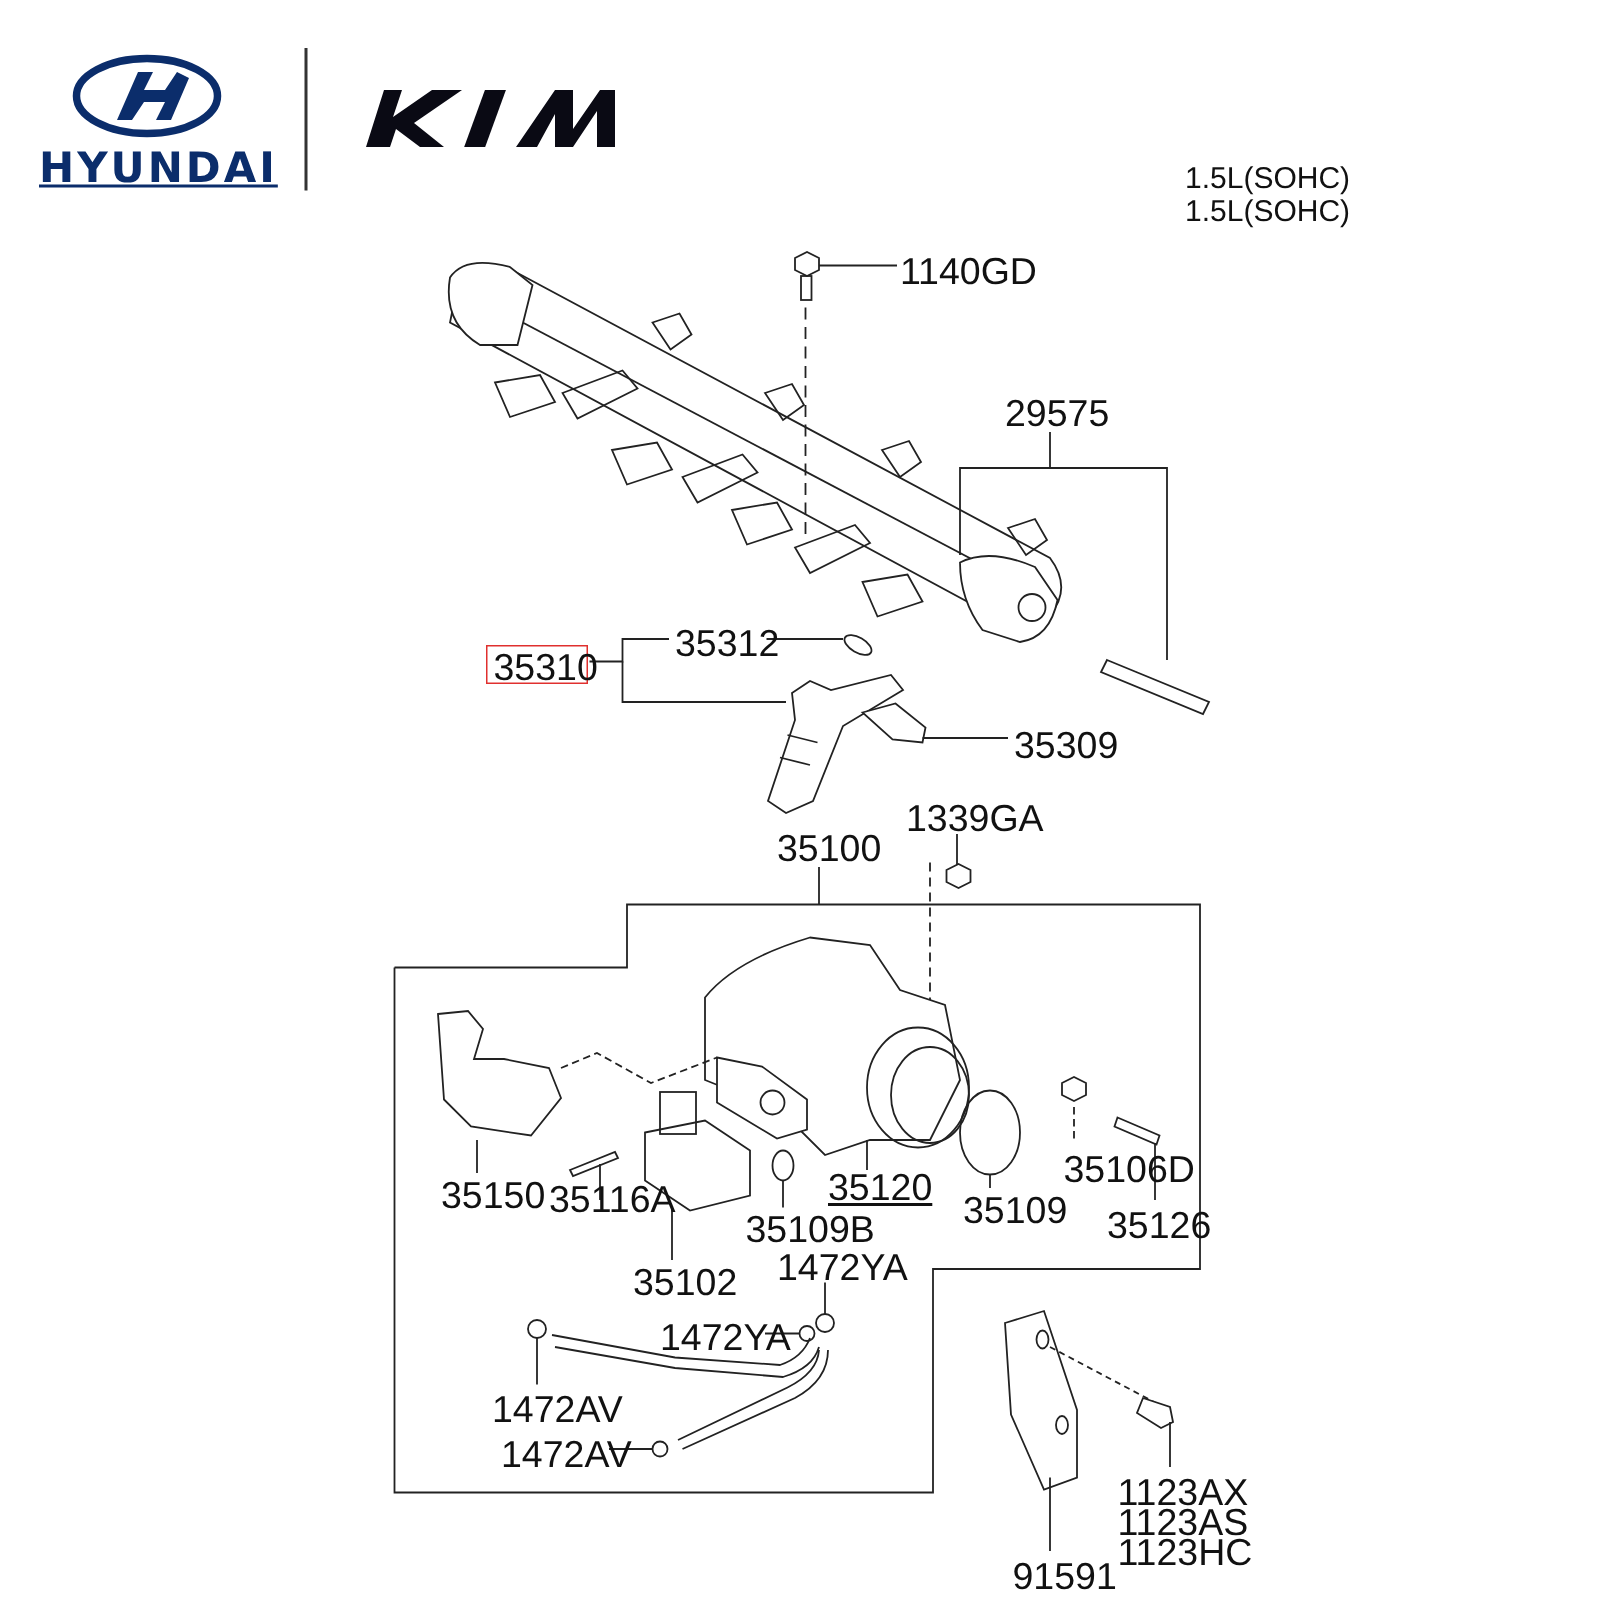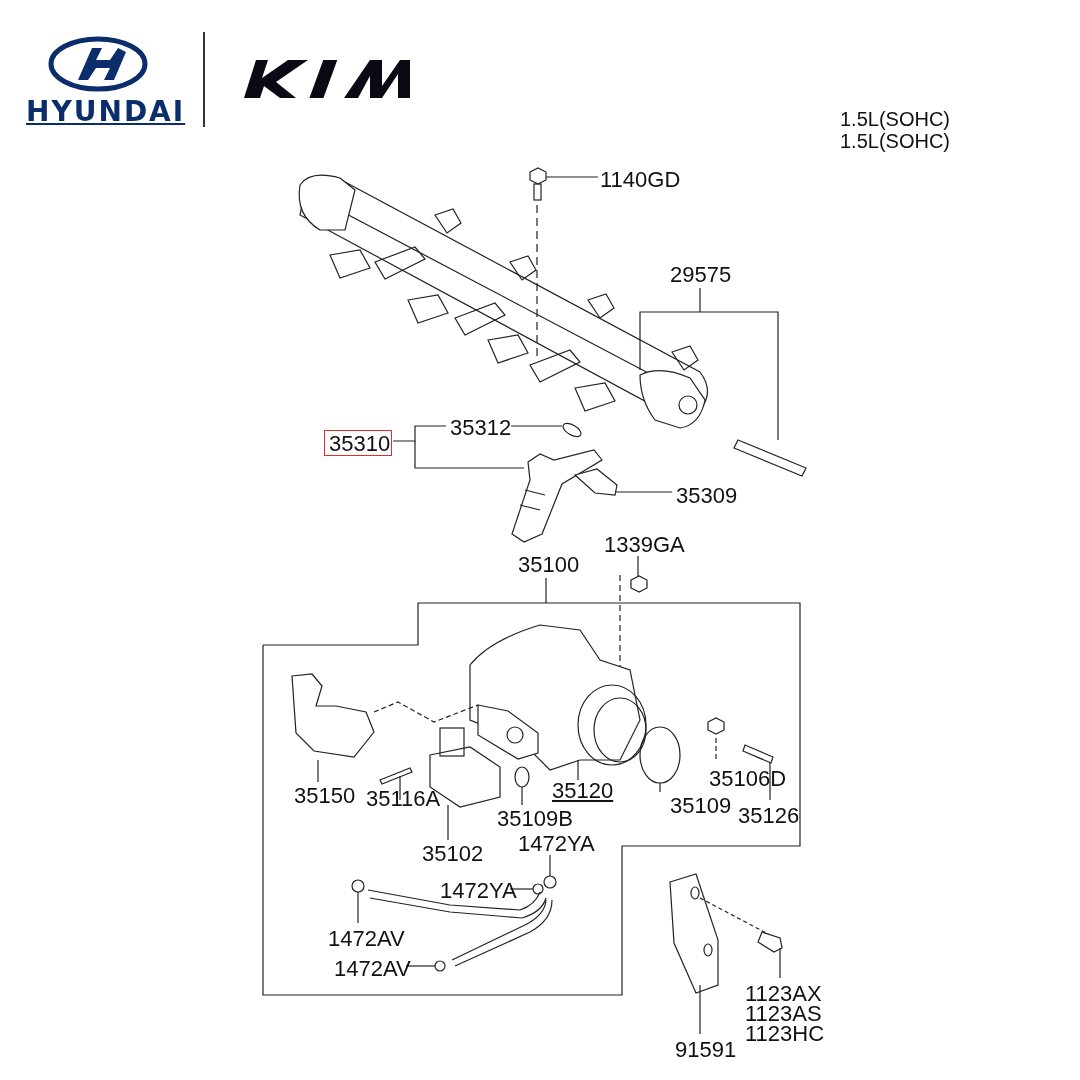--- a/index.html
+++ b/index.html
@@ -1,19 +1,19 @@
 <!DOCTYPE html>
 <html><head>
 <meta charset="utf-8">
 <style>
   html, body { margin:0; padding:0; background:#ffffff; }
   body { width:1080px; height:1080px; position:relative; overflow:hidden;
          font-family:"Liberation Sans", sans-serif; color:#111; }
-  .lbl { position:absolute; font-size:22px; color:#111; white-space:nowrap; line-height:1; }
-  .hdr { position:absolute; font-size:20px; color:#111; text-align:right; line-height:22px; }
+  .lbl { position:absolute; font-size:25px; color:#111; white-space:nowrap; line-height:1; }
+  .hdr { position:absolute; font-size:20px; color:#111; text-align:left; line-height:22px; }
   svg.dwg { position:absolute; left:0; top:0; }
   .logo-h-text { position:absolute; left:26px; top:95px; font-size:28px; font-weight:bold;
                  letter-spacing:2px; color:#0b2d6b; font-family:"DejaVu Sans", sans-serif;text-decoration:underline; }
   .hl { position:absolute; border:1.5px solid #e0302e; }
 </style>
 </head>
 <body>
 
 <div>
   <svg style="position:absolute;left:48px;top:36px" width="100" height="56">
@@ -181,21 +181,21 @@
 <div class="hl" style="left:324px;top:430px;width:66px;height:24px;"></div>
 <div class="lbl" style="left:329px;top:433px;">35310</div>
 <div class="lbl" style="left:676px;top:485px;">35309</div>
 <div class="lbl" style="left:604px;top:534px;">1339GA</div>
 <div class="lbl" style="left:518px;top:554px;">35100</div>
 <div class="lbl" style="left:294px;top:785px;">35150</div>
 <div class="lbl" style="left:366px;top:788px;">35116A</div>
 <div class="lbl" style="left:422px;top:843px;">35102</div>
 <div class="lbl" style="left:497px;top:808px;">35109B</div>
 <div class="lbl" style="left:552px;top:780px;text-decoration:underline;">35120</div>
-<div class="lbl" style="left:642px;top:795px;margin-left:28px;">35109</div>
+<div class="lbl" style="left:642px;top:795px;">35109</div>
 <div class="lbl" style="left:709px;top:768px;">35106D</div>
 <div class="lbl" style="left:738px;top:805px;">35126</div>
 <div class="lbl" style="left:518px;top:833px;">1472YA</div>
 <div class="lbl" style="left:440px;top:880px;">1472YA</div>
 <div class="lbl" style="left:328px;top:928px;">1472AV</div>
 <div class="lbl" style="left:334px;top:958px;">1472AV</div>
 <div class="lbl" style="left:745px;top:983px;">1123AX</div>
 <div class="lbl" style="left:745px;top:1003px;">1123AS</div>
 <div class="lbl" style="left:745px;top:1023px;">1123HC</div>
 <div class="lbl" style="left:675px;top:1039px;text-align:right;">91591</div>

